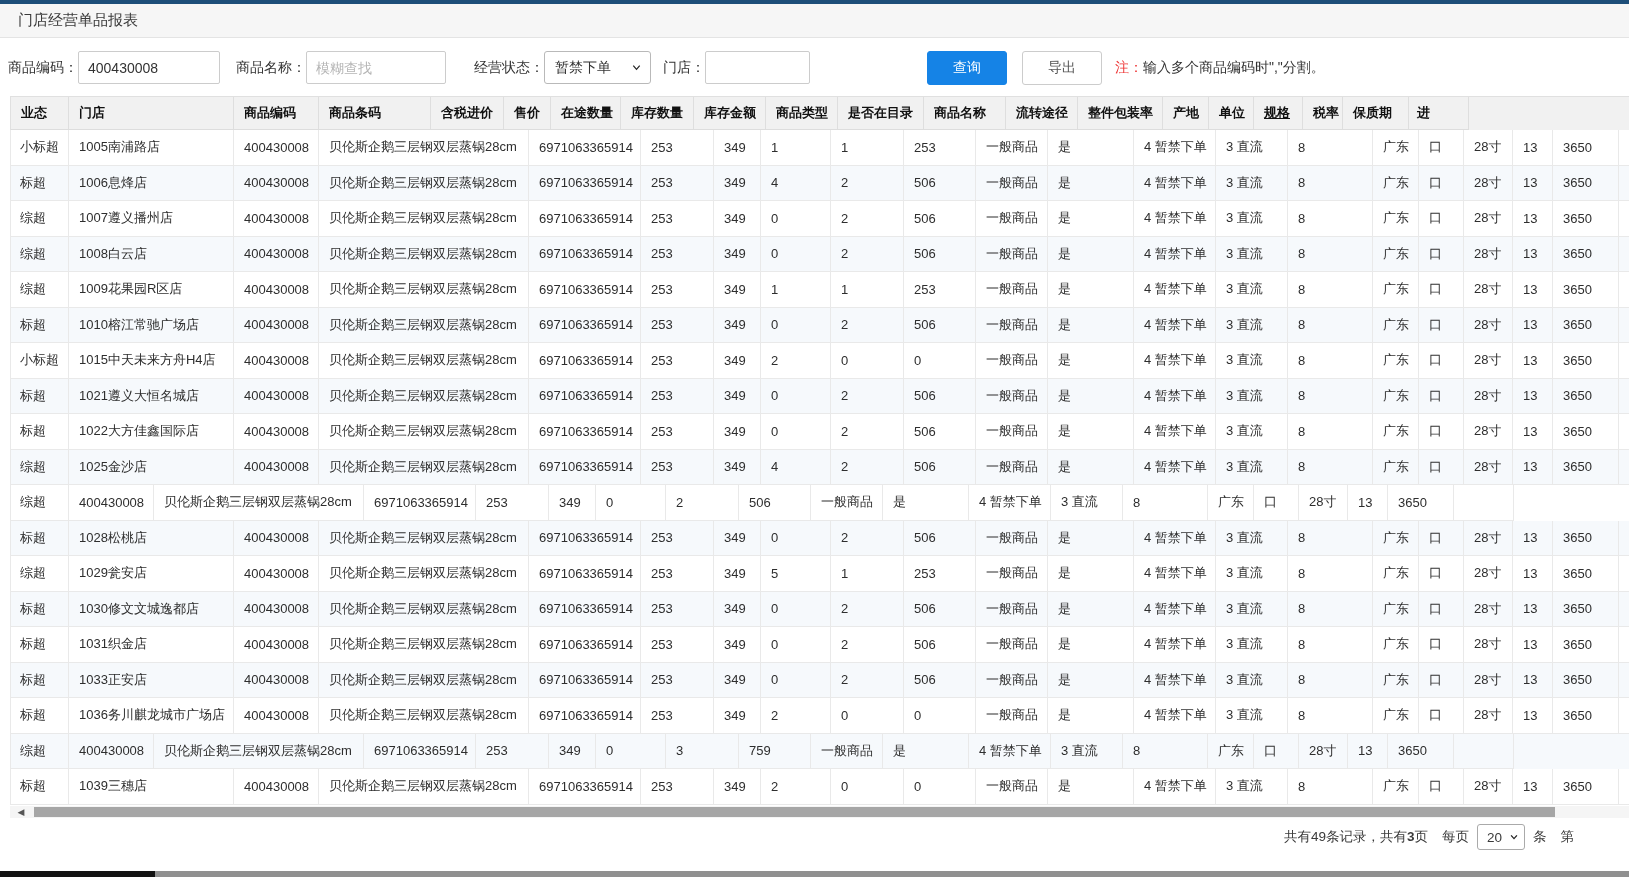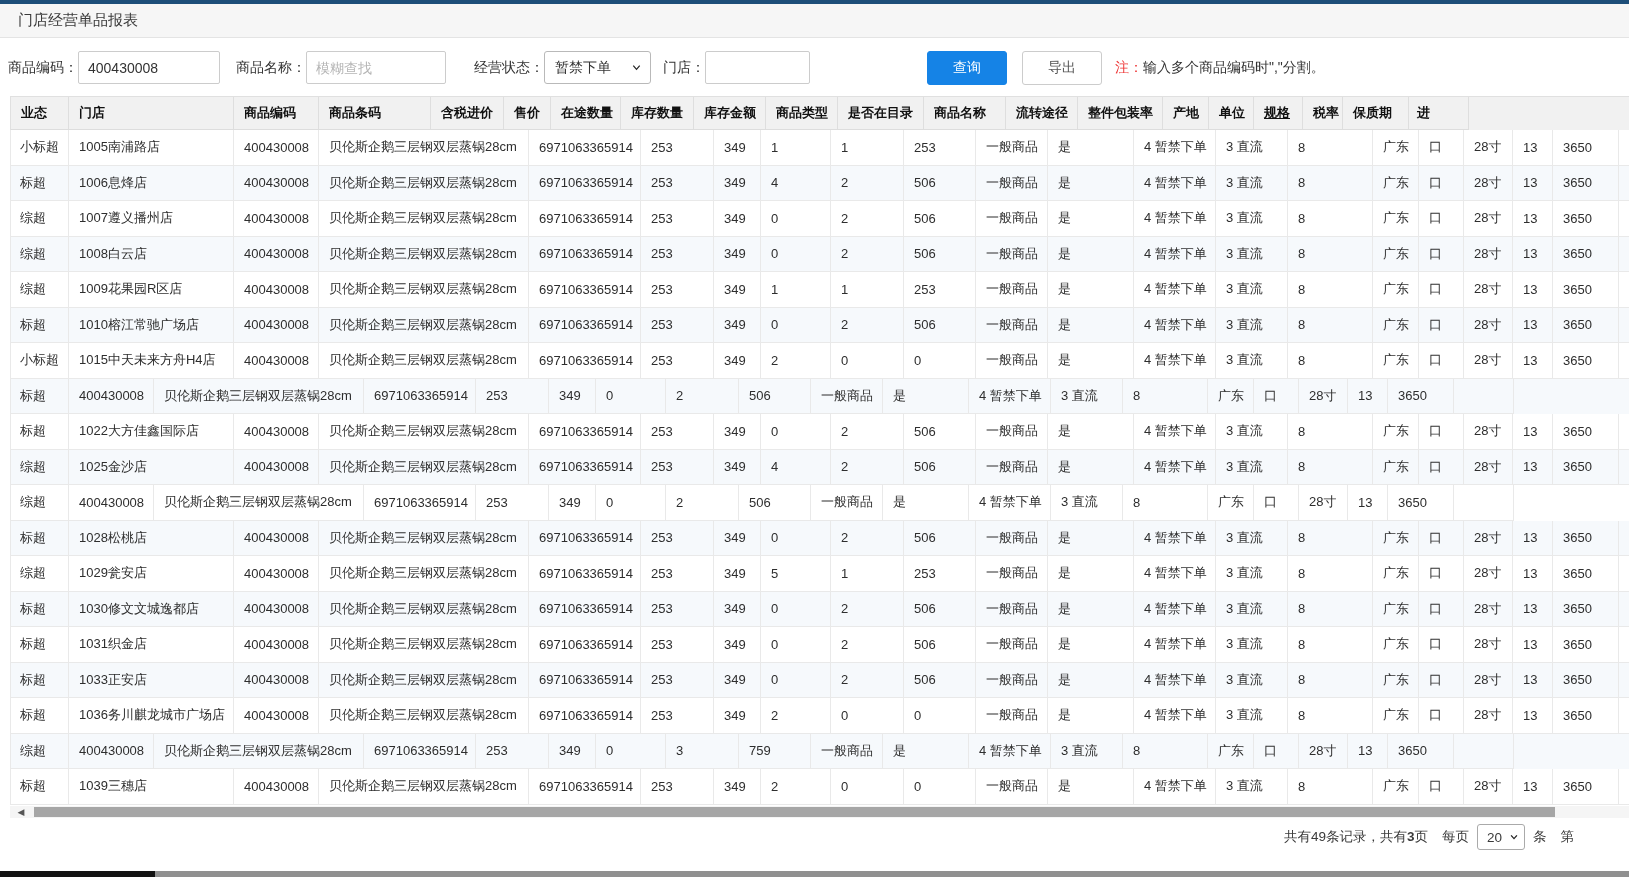--- a/index.html
+++ b/index.html
@@ -255,20 +255,21 @@
         <div class="td" style="width: 85px;">8</div>
         <div class="td" style="width: 46px;">广东</div>
         <div class="td" style="width: 45px;">口</div>
         <div class="td" style="width: 49px;">28寸</div>
         <div class="td" style="width: 40px;">13</div>
         <div class="td" style="width: 66px;">3650</div>
         <div class="td" style="width: 60px;"></div>
       </div>
       <div class="tr alt">
         <div class="td" style="width: 58px; padding-left: 9px;">标超</div>
+        <div class="td" style="width: 165px;">1021遵义大恒名城店</div>
         <div class="td" style="width: 85px;">400430008</div>
         <div class="td" style="width: 210px;">贝伦斯企鹅三层钢双层蒸锅28cm</div>
         <div class="td" style="width: 112px;">6971063365914</div>
         <div class="td" style="width: 73px;">253</div>
         <div class="td" style="width: 47px;">349</div>
         <div class="td" style="width: 70px;">0</div>
         <div class="td" style="width: 73px;">2</div>
         <div class="td" style="width: 72px;">506</div>
         <div class="td" style="width: 72px;">一般商品</div>
         <div class="td" style="width: 86px;">是</div>

